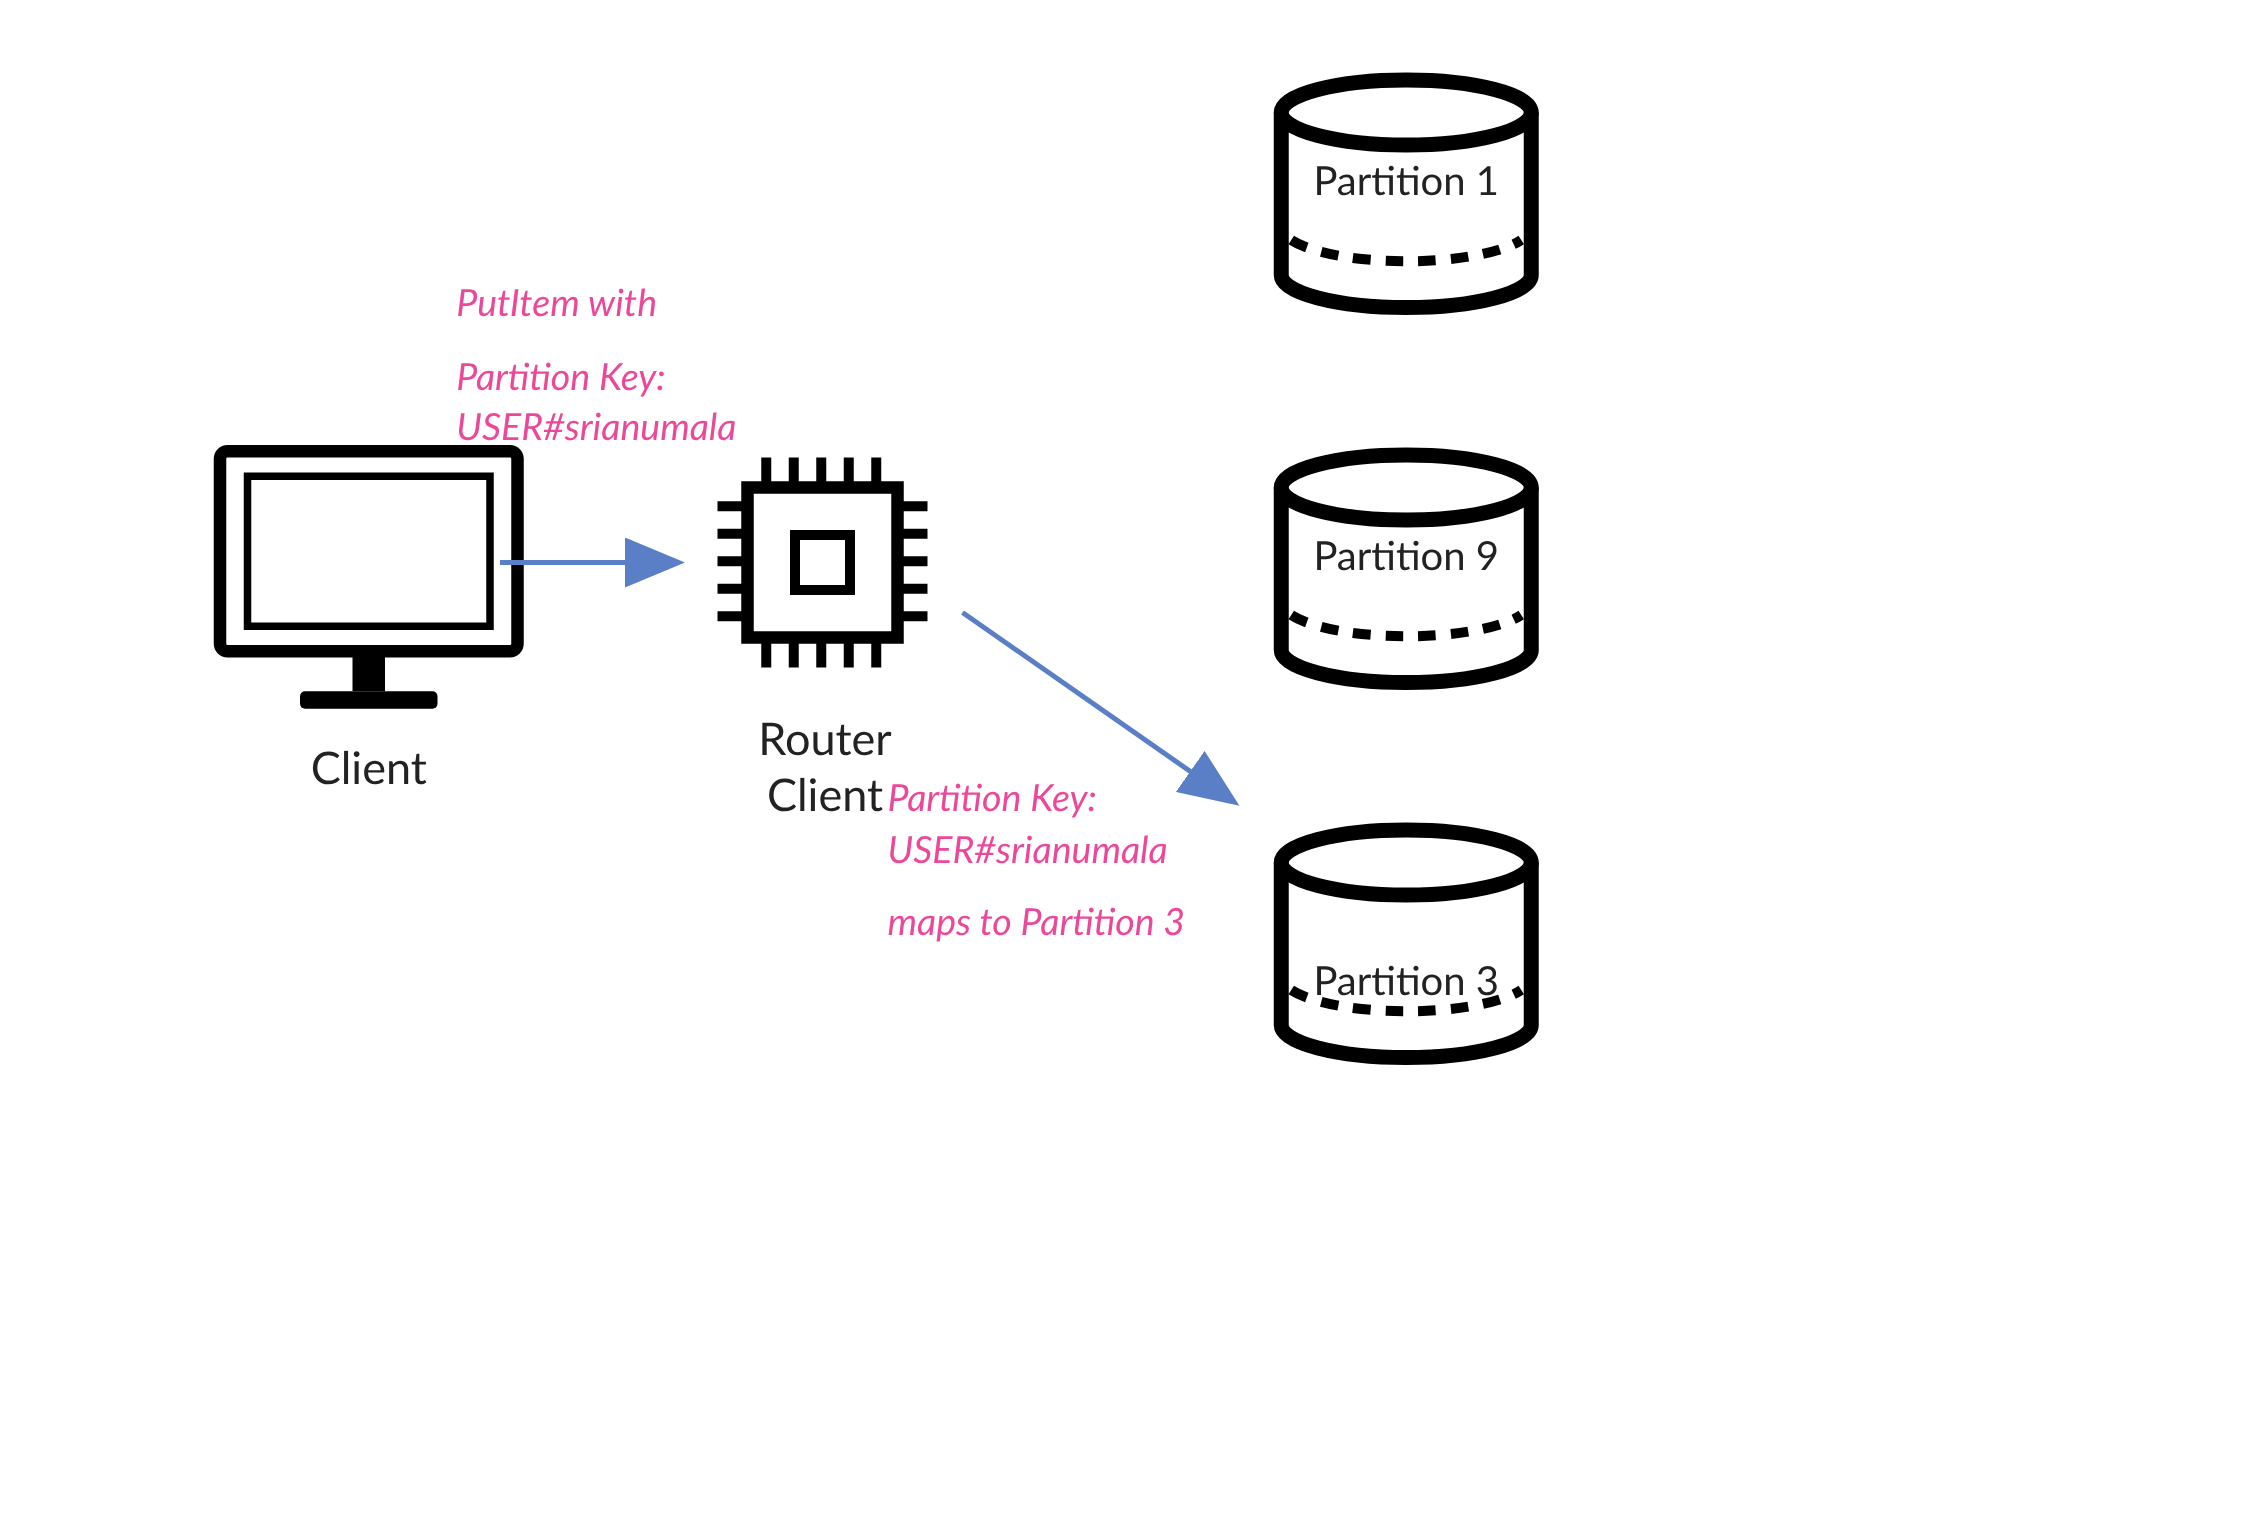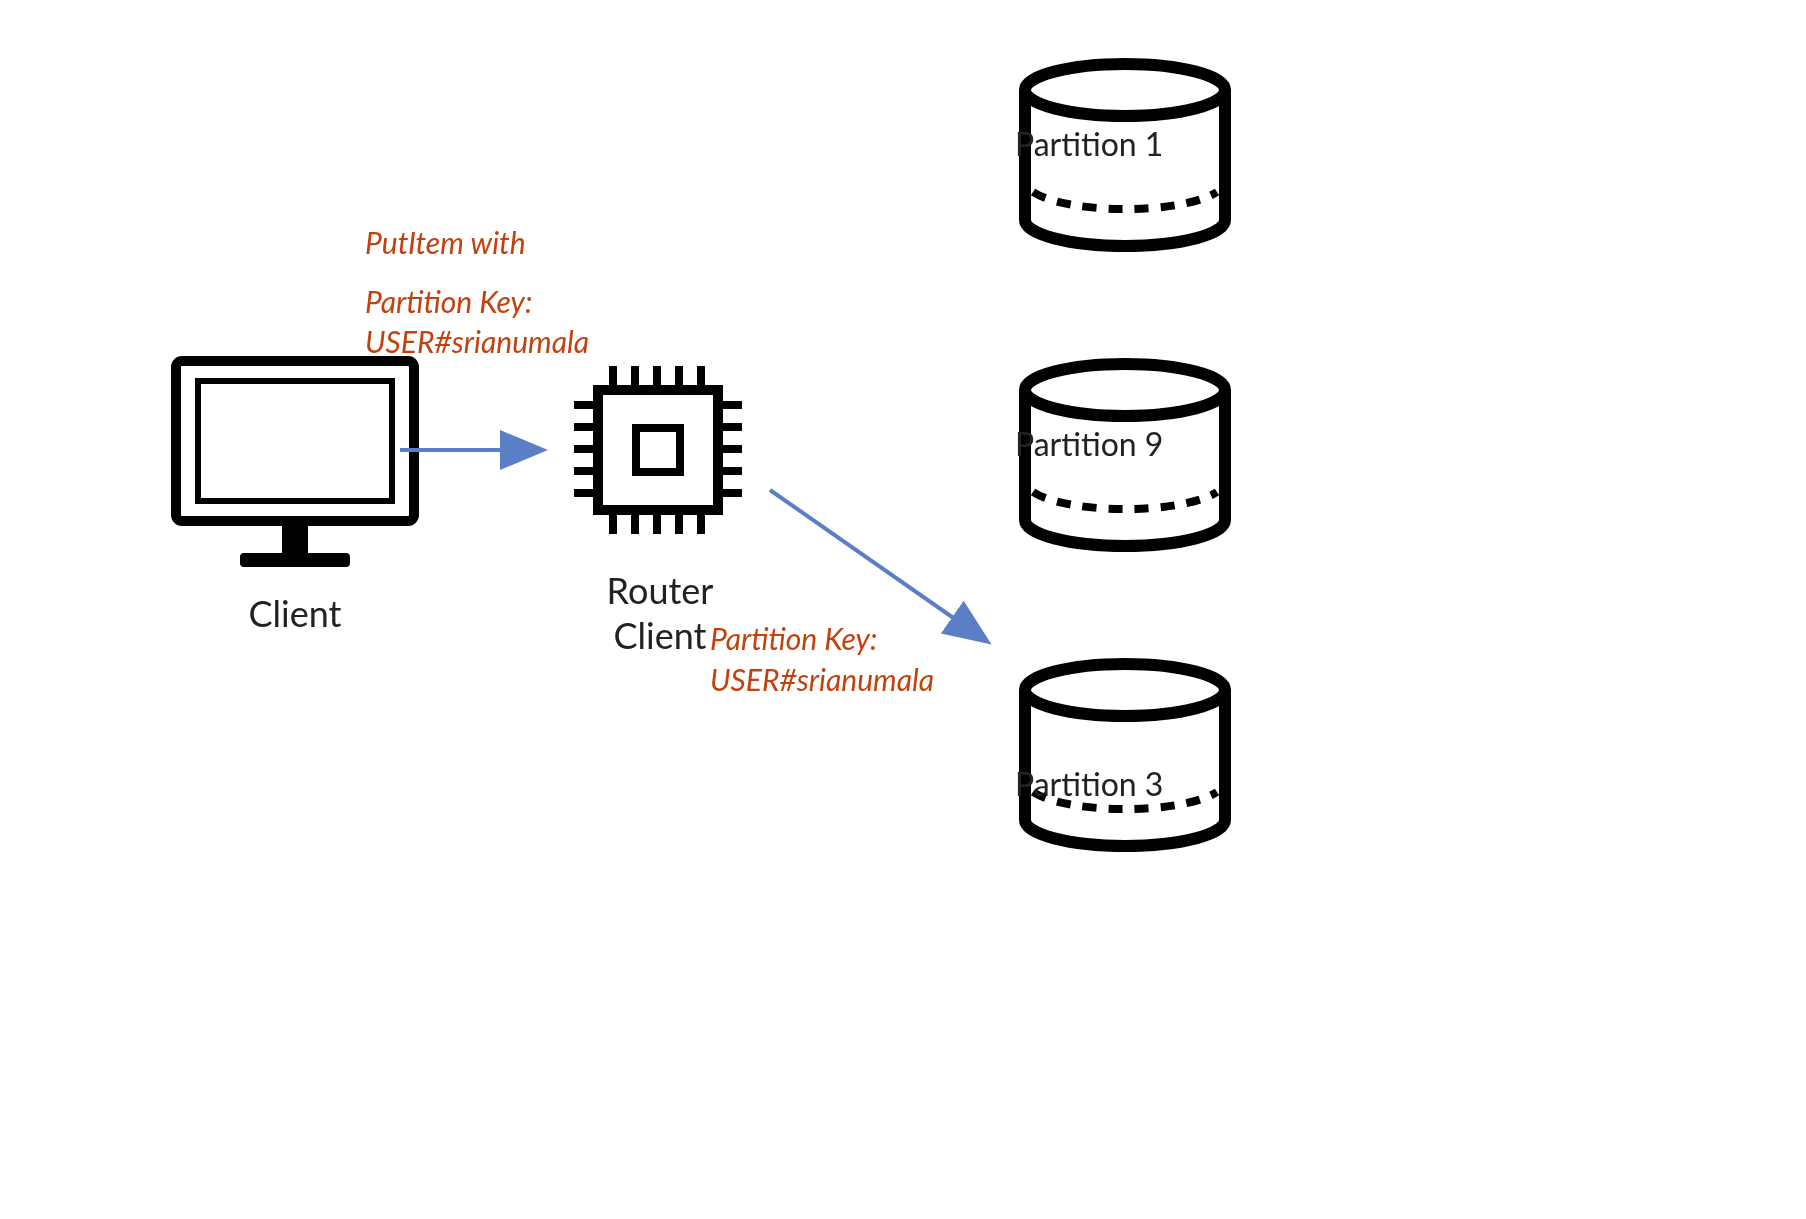--- a/index.html
+++ b/index.html
@@ -19,27 +19,28 @@
   .node-label {
     position: absolute;
     font-size: 36px;
     text-align: center;
     color: #222;
   }
   .annotation {
     position: absolute;
     font-size: 30px;
     font-style: italic;
-    color: #c2410c;
+    color: #ec4899;
     line-height: 1.35;
   }
   .partition-label {
     position: absolute;
     font-size: 32px;
     color: #222;
+    text-align: center;
     width: 220px;
   }
   svg.icon, svg.arrow {
     position: absolute;
     overflow: visible;
   }
 </style>
 </head>
 <body>
 
@@ -151,15 +152,16 @@
     <div>PutItem with</div>
     <div style="height:18px;"></div>
     <div>Partition Key:</div>
     <div>USER#srianumala</div>
   </div>
 
   <div class="annotation" style="left:710px; top:618px; width:300px;">
     <div>Partition Key:</div>
     <div>USER#srianumala</div>
     <div style="height:18px;"></div>
+    <div>maps to Partition 3</div>
   </div>
 
 </div>
 
 </body></html>

